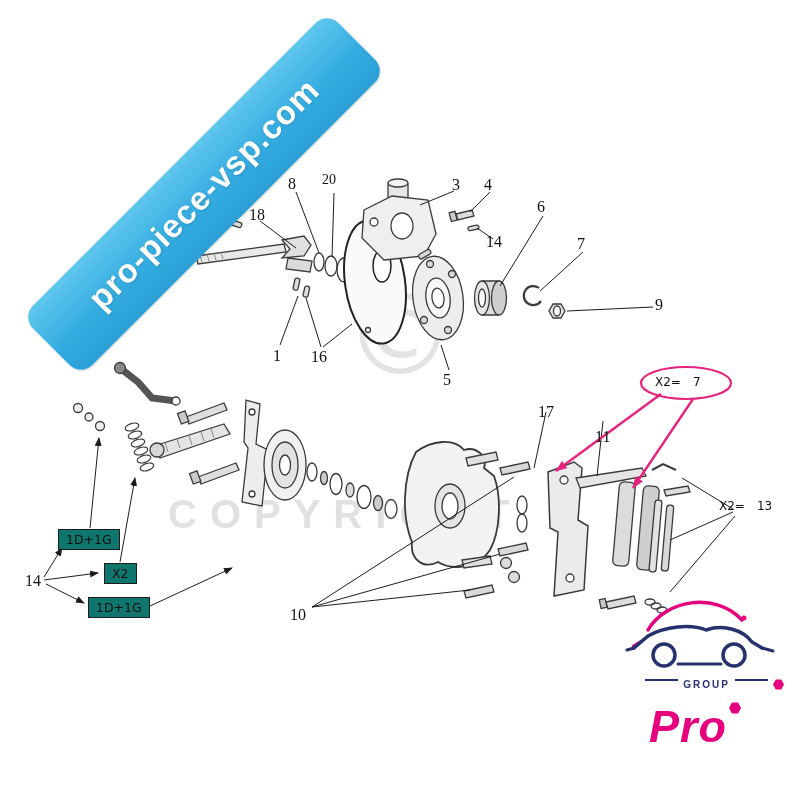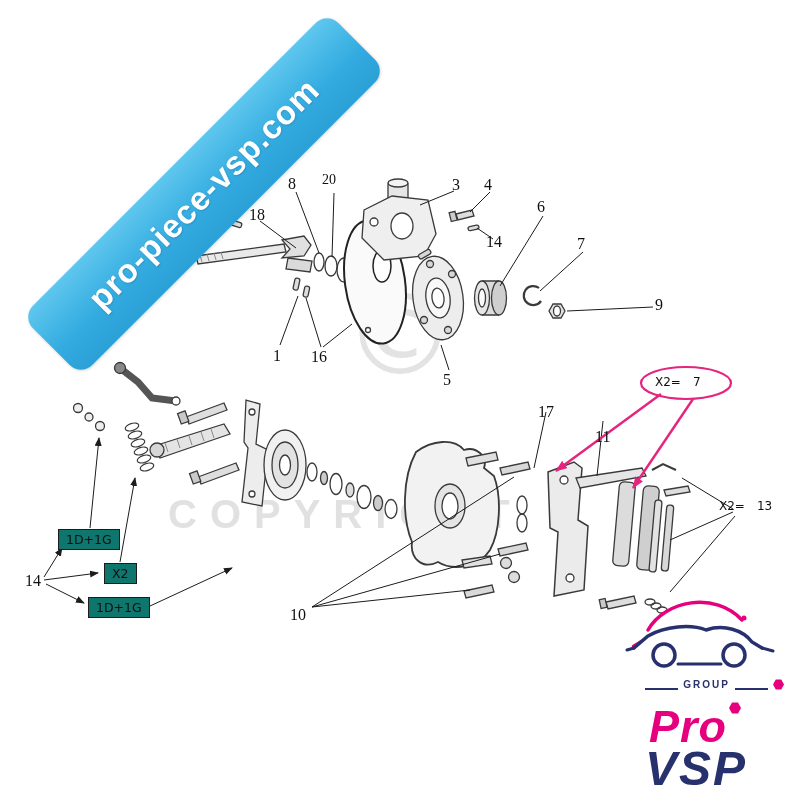--- a/index.html
+++ b/index.html
@@ -21,21 +21,21 @@
   
   .pbox{position:absolute;border:1.5px solid #1c1c1c;background:#0f766e;z-index:2;
     font-size:12.5px;color:#101010;padding:2px 7px;line-height:1.2;font-family:"DejaVu Sans",sans-serif;}
 
   
   .callout{position:absolute;display:flex;gap:12px;z-index:2;font-size:12px;color:#101010;
     font-family:"DejaVu Sans",sans-serif;}
 
   
   .logo{position:absolute;left:625px;top:578px;width:165px;z-index:2;}
-  .grouprow{display:flex;align-items:flex-end;gap:5px;margin:2px 6px 0 20px;}
+  .grouprow{display:flex;align-items:flex-start;gap:5px;margin:2px 6px 0 20px;}
   .grouprow .gl{flex:1;height:2px;background:#27316e;}
   .grouprow .gt{color:#27316e;font-size:10px;font-weight:bold;letter-spacing:2px;}
   .hex{display:inline-block;width:11px;height:11px;background:#e6007e;
     clip-path:polygon(25% 5%,75% 5%,100% 50%,75% 95%,25% 95%,0 50%);}
   .proline{margin:12px 0 0 24px;line-height:1;white-space:nowrap;}
   .proline .pro{font-size:45px;font-weight:bold;font-style:italic;color:#e6007e;letter-spacing:1px;}
   .proline .hex{width:12px;height:12px;vertical-align:28px;margin-left:2px;}
   .vspline{margin:-4px 0 0 20px;line-height:1;}
   .vspline .vsp{font-size:48px;font-weight:bold;font-style:italic;color:#27316e;letter-spacing:2px;}
 </style>
@@ -314,18 +314,15 @@
     </svg>
     <div class="grouprow">
       <span class="gl"></span>
       <span class="gt">GROUP</span>
       <span class="gl"></span>
       <span class="hex"></span>
     </div>
     <div class="proline">
       <span class="pro">Pro</span><span class="hex"></span>
     </div>
-    <div class="vspline">
-      <span class="vsp">VSP</span>
-    </div>
   </div>
 
 </div>
 
 </body></html>

